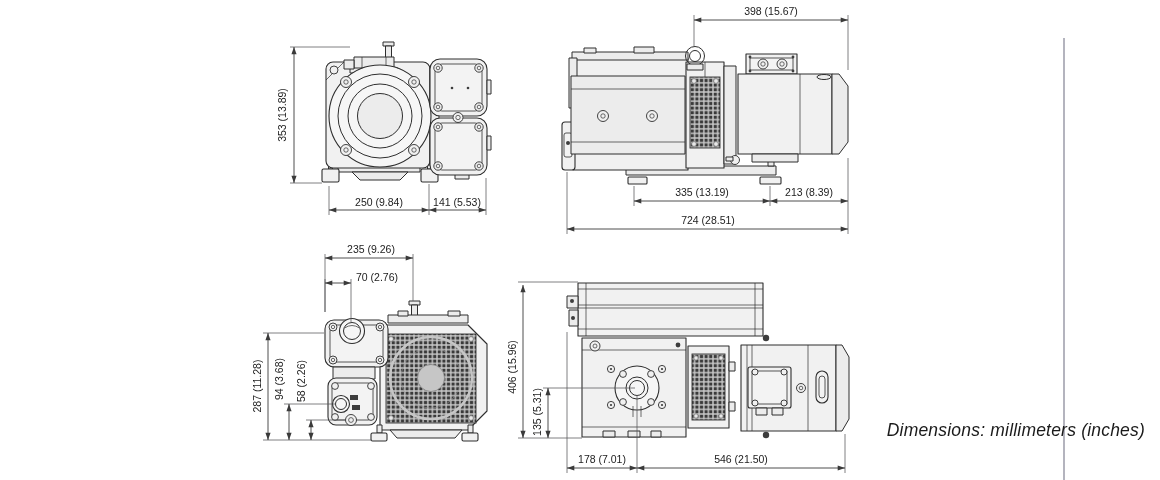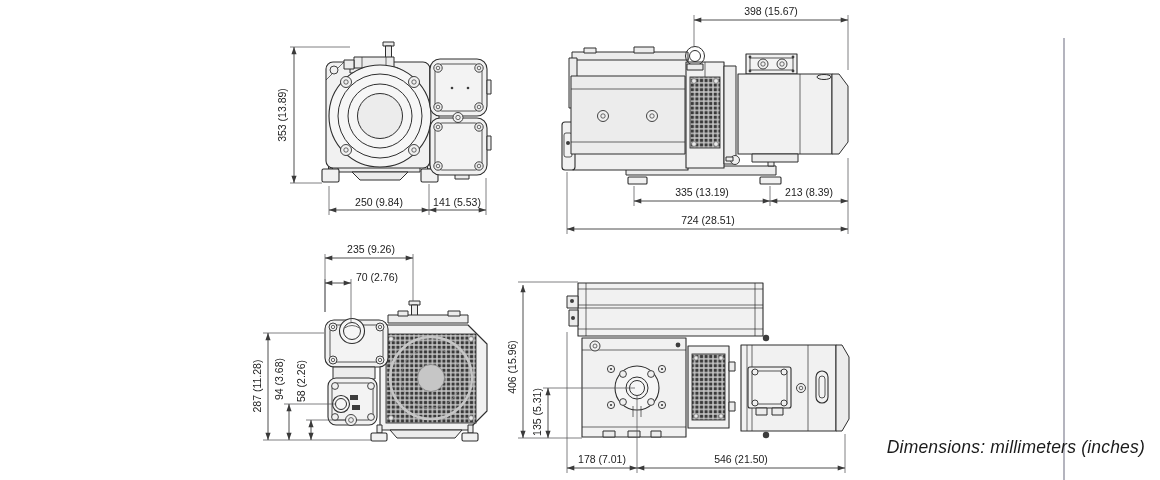--- a/index.html
+++ b/index.html
@@ -17,21 +17,21 @@
   .d  { fill:#3d3d3d; stroke:none; }
   .b1 { fill:#f0f0f0; stroke:#2e2e2e; stroke-width:0.9; }
   .mb { fill:#e8e8e8; stroke:#777777; stroke-width:0.8; }
   .mesh { fill:url(#mesh); stroke:#333333; stroke-width:0.9; }
 
   
   .ext { fill:none; stroke:#55555a; stroke-width:0.75; }
   .dim { fill:none; stroke:#3a3a3a; stroke-width:0.9; }
   .dt  { font:10.5px "Liberation Sans","DejaVu Sans",sans-serif; fill:#1c1c1c; }
 
-  .caption { position:absolute; left:800px; top:437px; width:345px; text-align:right;
+  .caption { position:absolute; left:800px; top:420px; width:345px; text-align:right;
              font-style:italic; font-size:17.5px; color:#1b1b1b; letter-spacing:0.2px; }
   .separator { position:absolute; left:1063px; top:38px; width:1.5px; height:442px; background:#b4b4be; }
 </style>
 </head>
 <body>
 
 <div class="stage">
 
   <div class="separator"></div>
 

